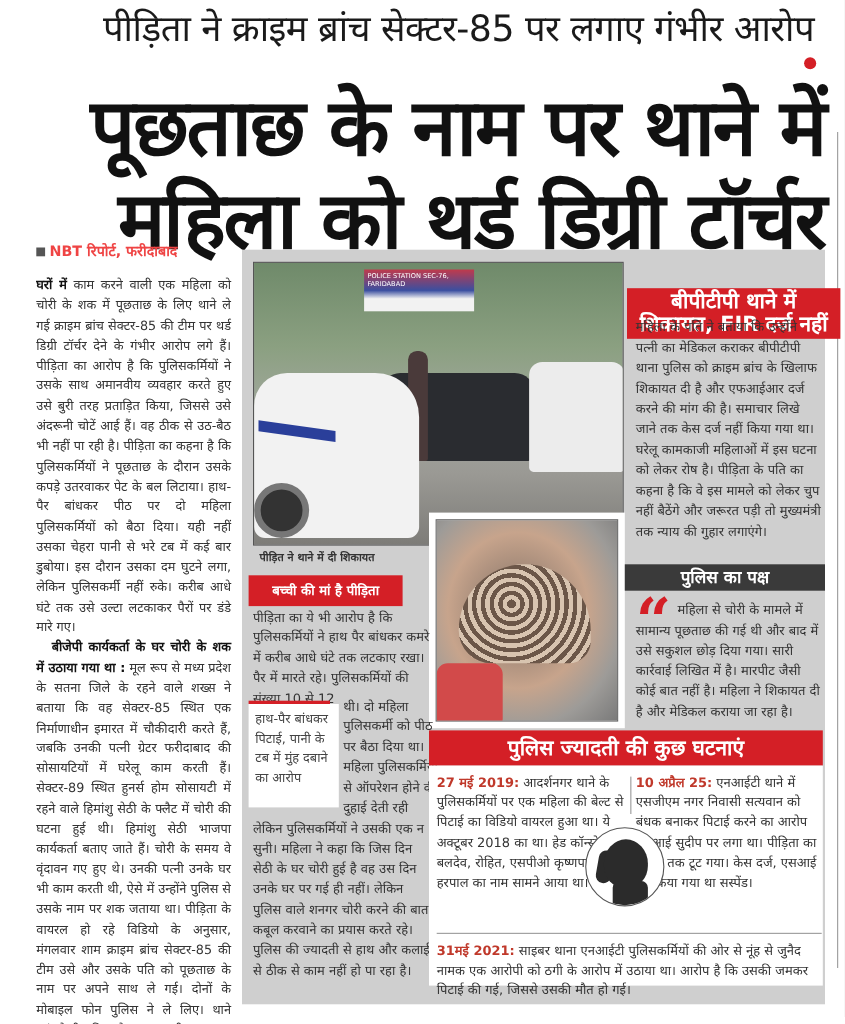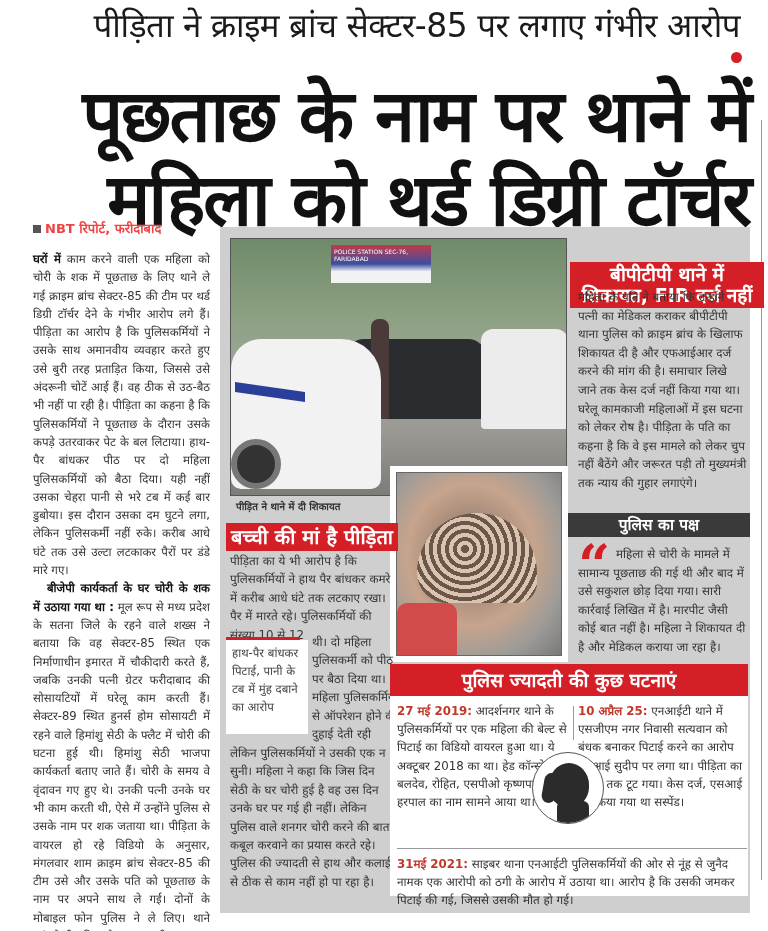--- a/index.html
+++ b/index.html
@@ -68,21 +68,21 @@
     width: 100%; height: 100%; border: 1px solid #666;
     background: radial-gradient(ellipse at 45% 45%, #8a7060 0%, #a98e7c 30%, #c7a48c 50%, #9d9b98 75%, #7a7a7a 100%);
     position: relative; overflow: hidden;
   }
   .photo-inset .shawl { position:absolute; left:20px; top:40px; width:120px; height:90px; border-radius: 60px 60px 20px 30px; background: repeating-radial-gradient(circle at 40% 40%, #6b5648 0 4px, #d8c4b0 4px 8px); }
   .photo-inset .red { position:absolute; left:0; top:130px; width:60px; height:60px; background:#d24a4a; border-radius: 10px; }
 
   .sub-red {
     position: absolute; background: #d41f26; color: #fff; font-weight: bold; text-align: center;
   }
-  .sub-red.kid { left: 226px; top: 523px; width: 172px; height: 28px; font-size: 20px; line-height: 28px; }
+  .sub-red.kid { left: 226px; top: 523px; width: 140px; height: 28px; font-size: 12px; line-height: 28px; }
   .kid-text {
     position: absolute; left: 230px; top: 552px; width: 165px;
     font-size: 11.8px; line-height: 18.4px; color: #333;
   }
   .kid-text2 {
     position: absolute; left: 312px; top: 633px; width: 86px;
     font-size: 11.8px; line-height: 18.4px; color: #333;
   }
   .kid-text3 {
     position: absolute; left: 230px; top: 744px; width: 165px;

